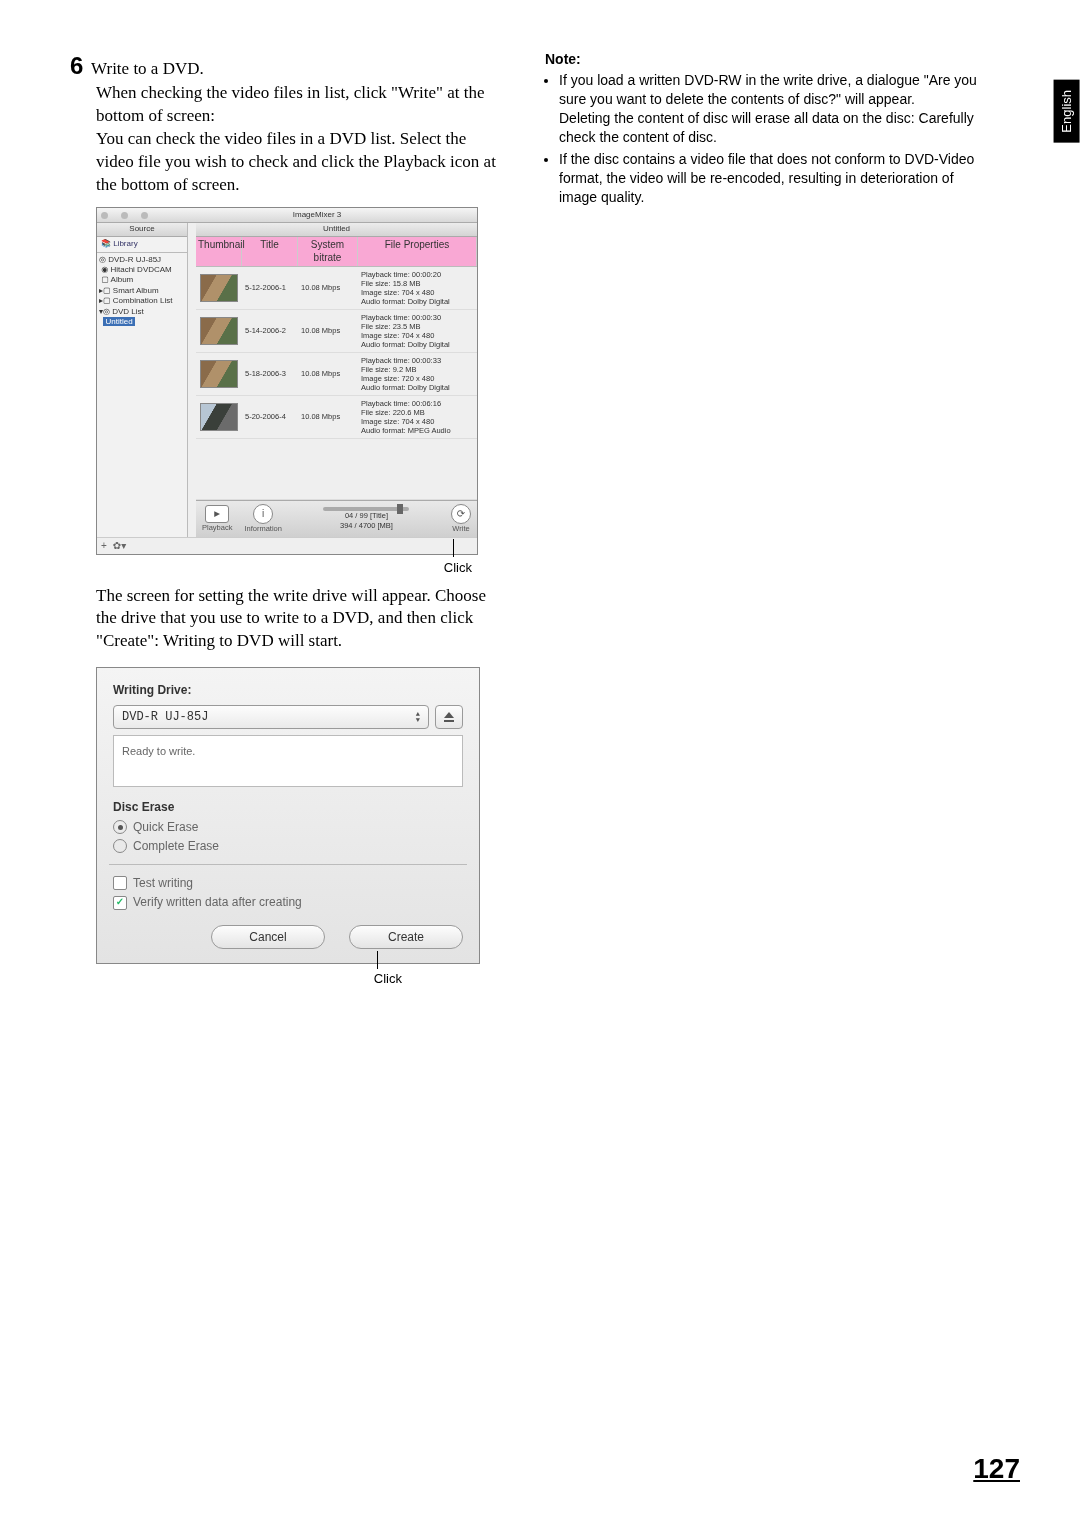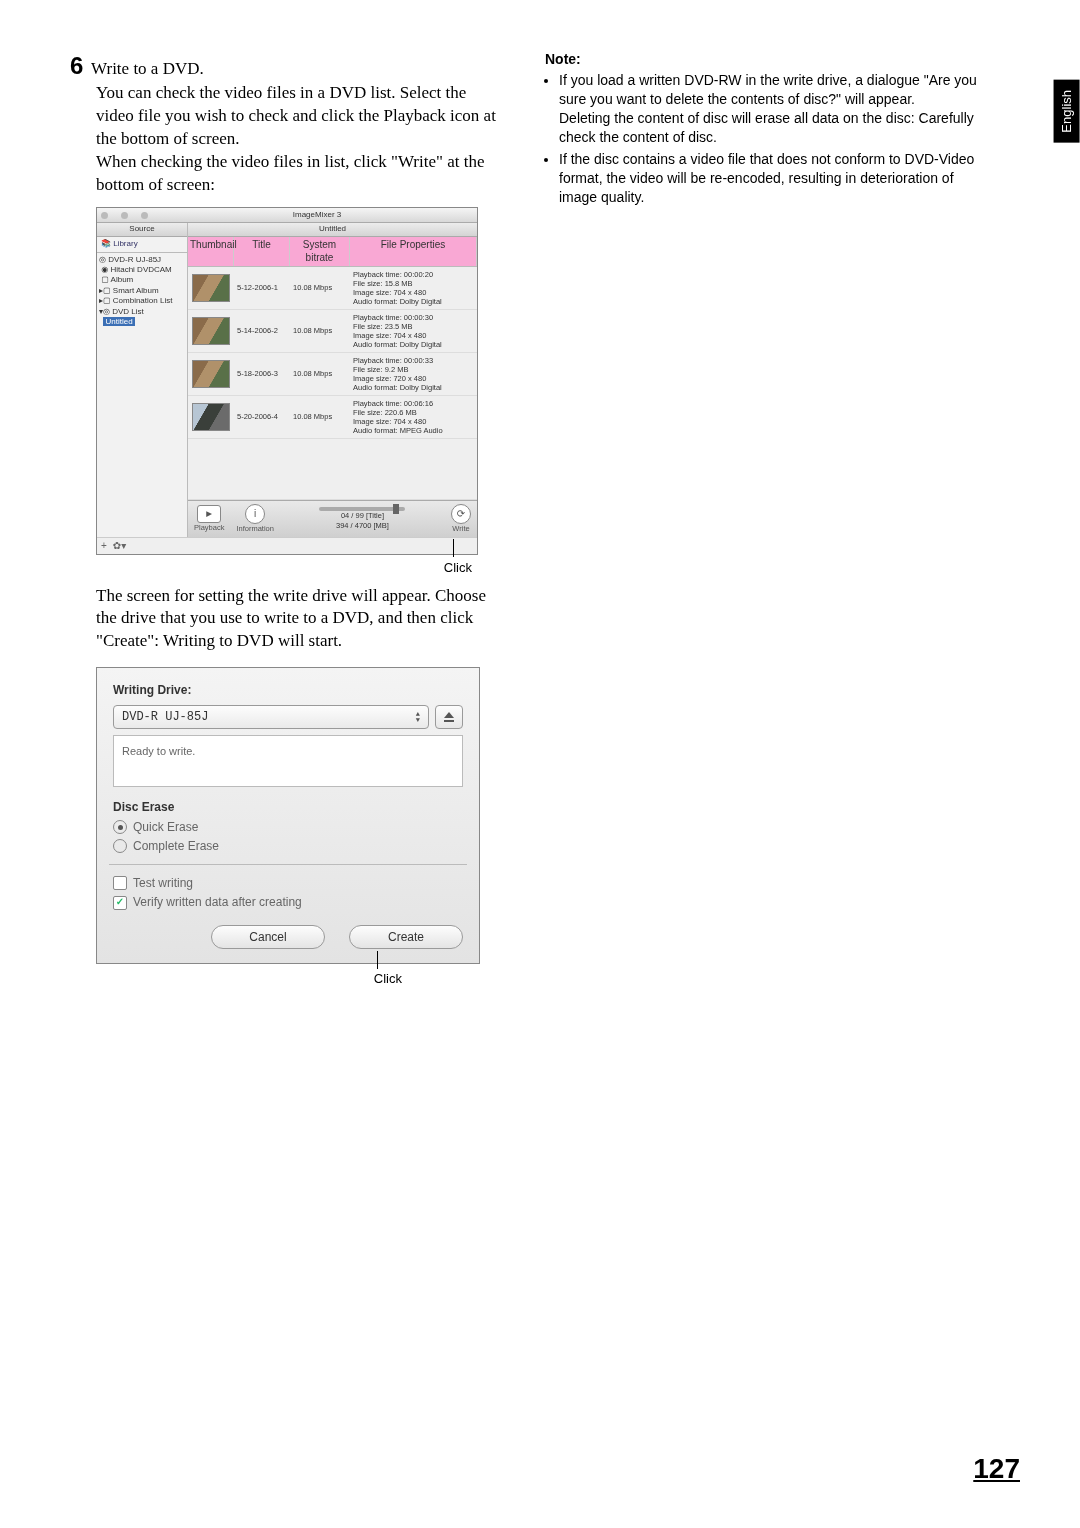--- a/index.html
+++ b/index.html
@@ -86,21 +86,21 @@
     display: flex;
     align-items: center;
     background: linear-gradient(#f5f5f5,#d8d8d8);
     border-bottom: 1px solid #aaa;
     height: 14px;
     padding: 0 4px;
     gap: 13px;
   }
   .scr1 .tl-dot { width:7px; height:7px; border-radius:50%; background:#bbb; }
   .scr1 .tl-title { flex:1; text-align:center; font-size:8px; }
-  .scr1 .main { display:flex; }
+  .scr1 .main { display:flex;gap:8px; }
   .scr1 .sidebar {
     width: 90px;
     background: #f2f2f2;
     border-right: 1px solid #bbb;
   }
   .scr1 .sb-src {
     background: linear-gradient(#ececec,#d4d4d4);
     border-bottom:1px solid #aaa;
     text-align:center;
     font-size:8px;
@@ -259,22 +259,22 @@
 
 <div class="lang-tab">English</div>
 
 <div class="page">
 
   <div class="col">
     <div>
       <span class="step-num">6</span>
       <span class="step-title">Write to a DVD.</span>
     </div>
+    <div class="body-text">When checking the video files in list, click "Write" at the bottom of screen:</div>
     <div class="body-text">You can check the video files in a DVD list. Select the video file you wish to check and click the Playback icon at the bottom of screen.</div>
-    <div class="body-text">When checking the video files in list, click "Write" at the bottom of screen:</div>
 
     <div class="scr1">
       <div class="titlebar">
         <span class="tl-dot"></span>
         <span class="tl-dot"></span>
         <span class="tl-dot"></span>
         <span class="tl-title">ImageMixer 3</span>
       </div>
       <div class="main">
         <div class="sidebar">

